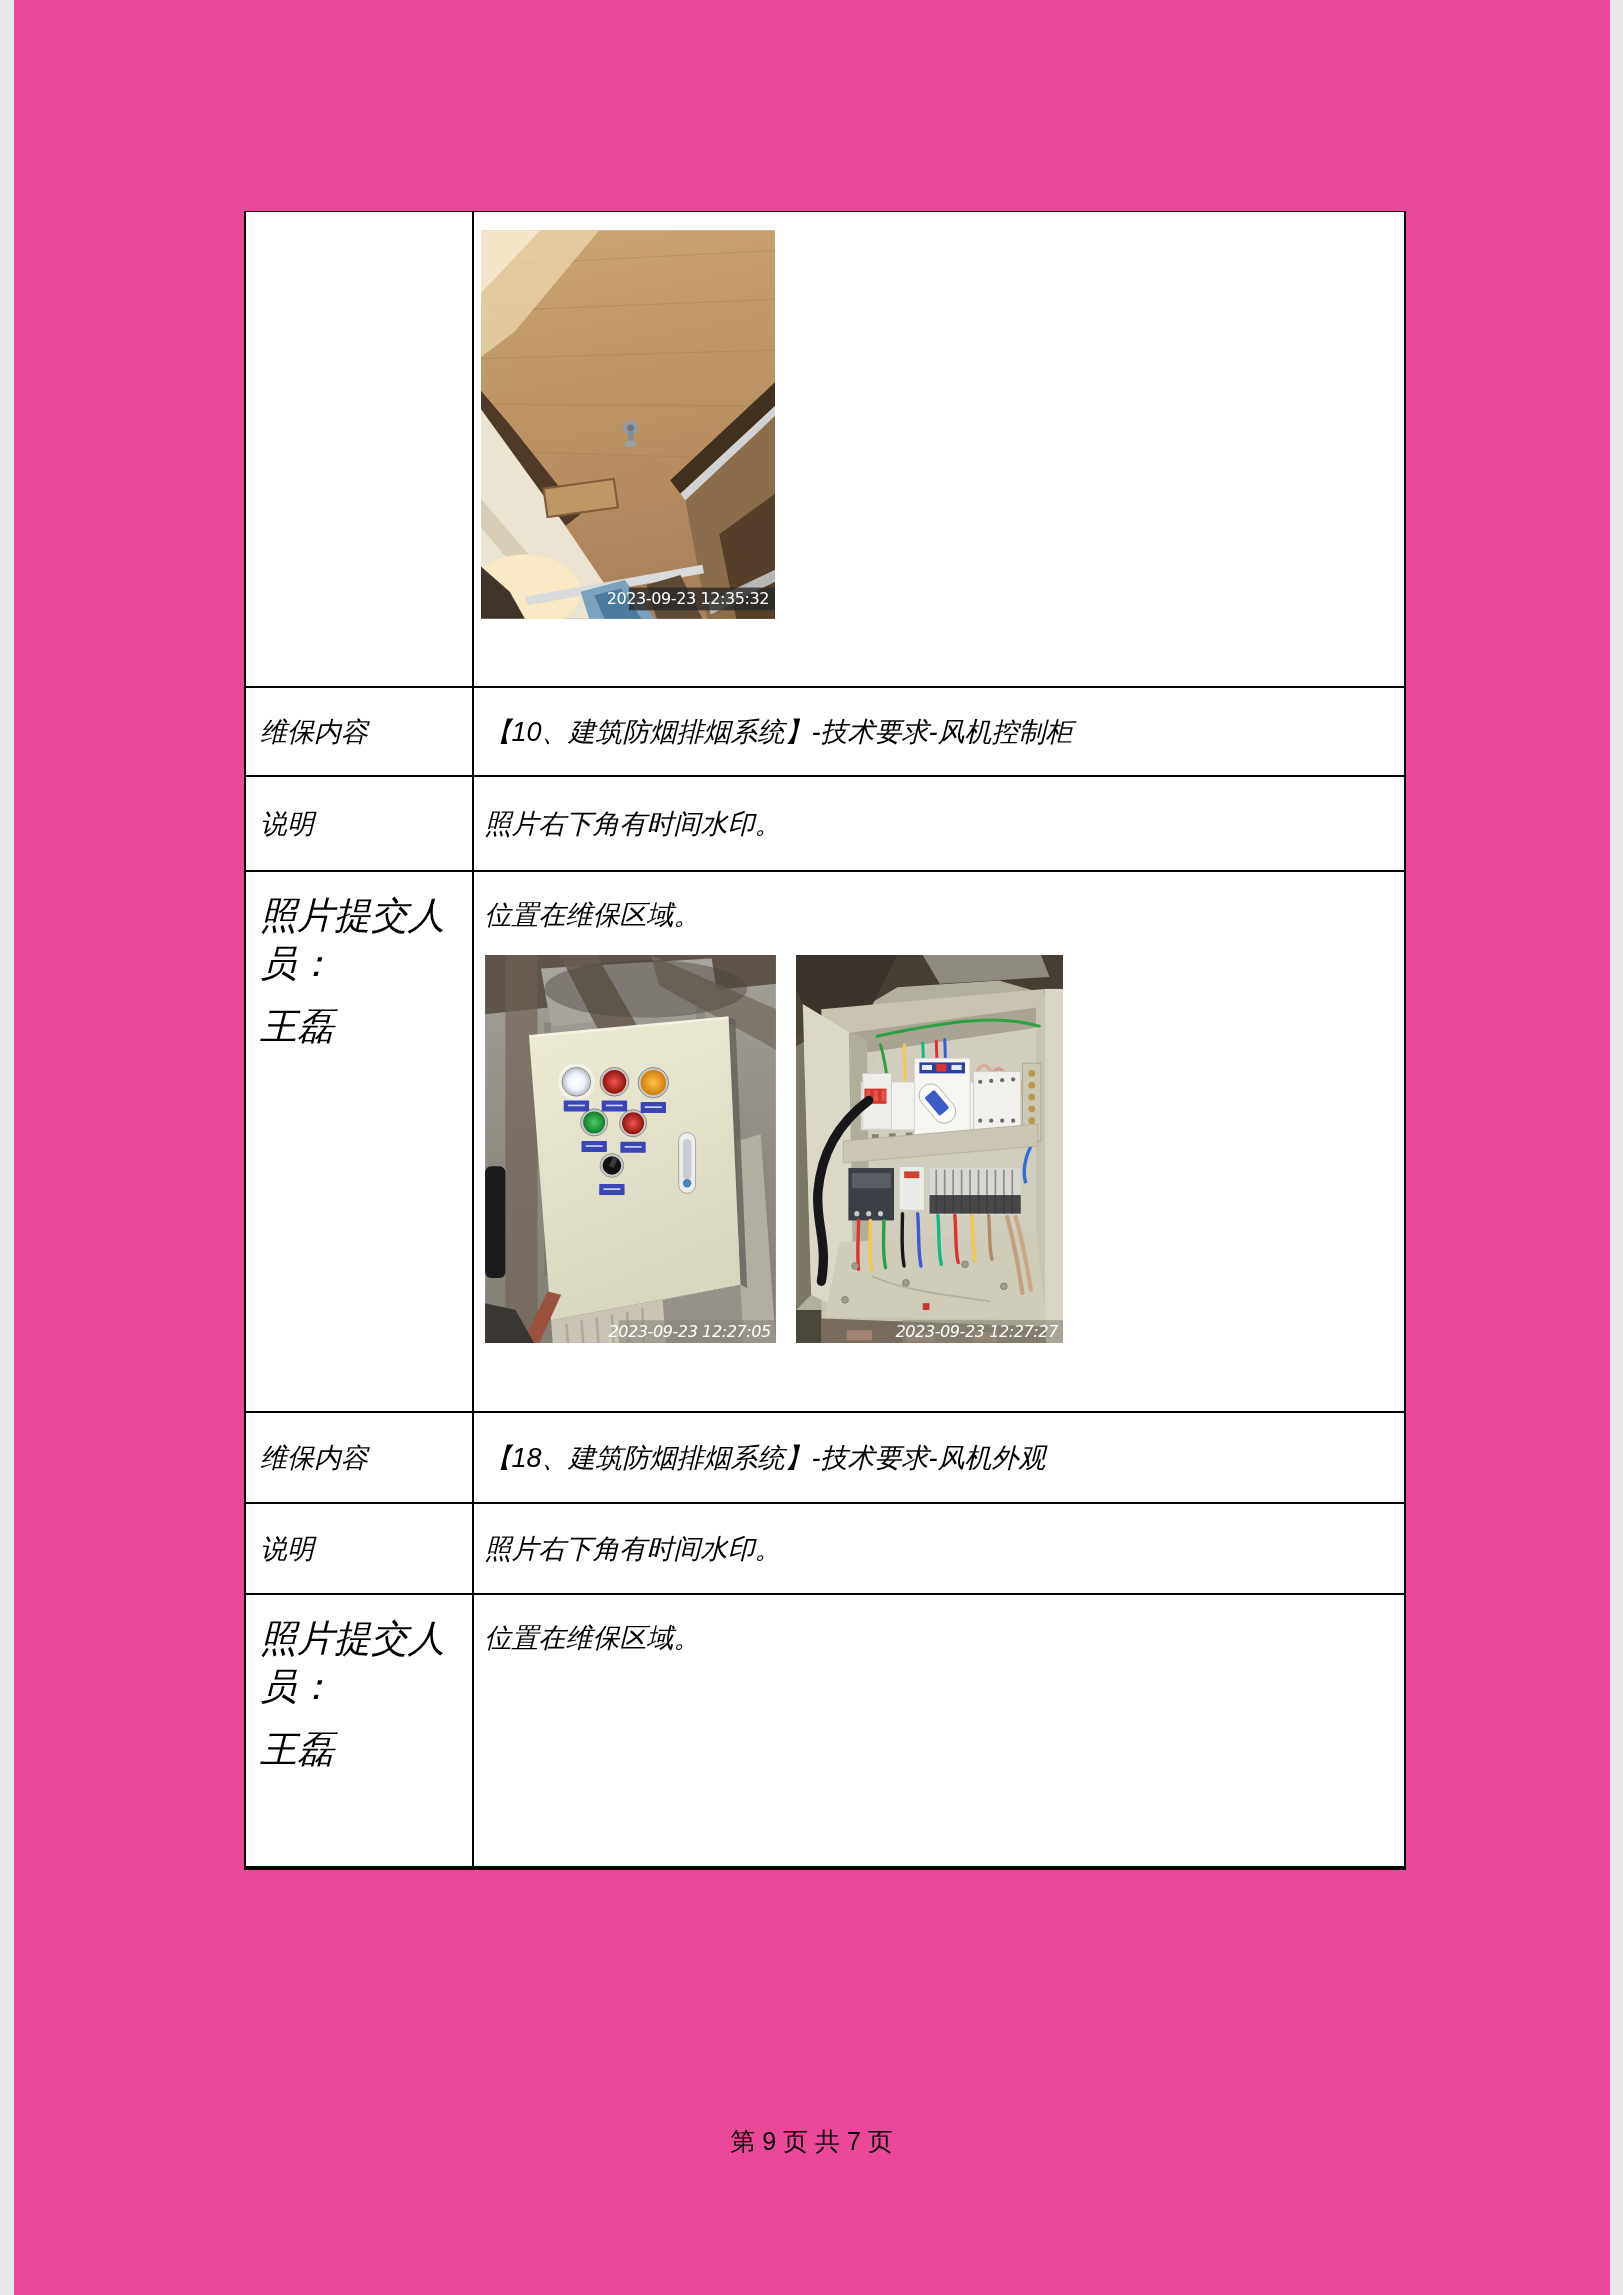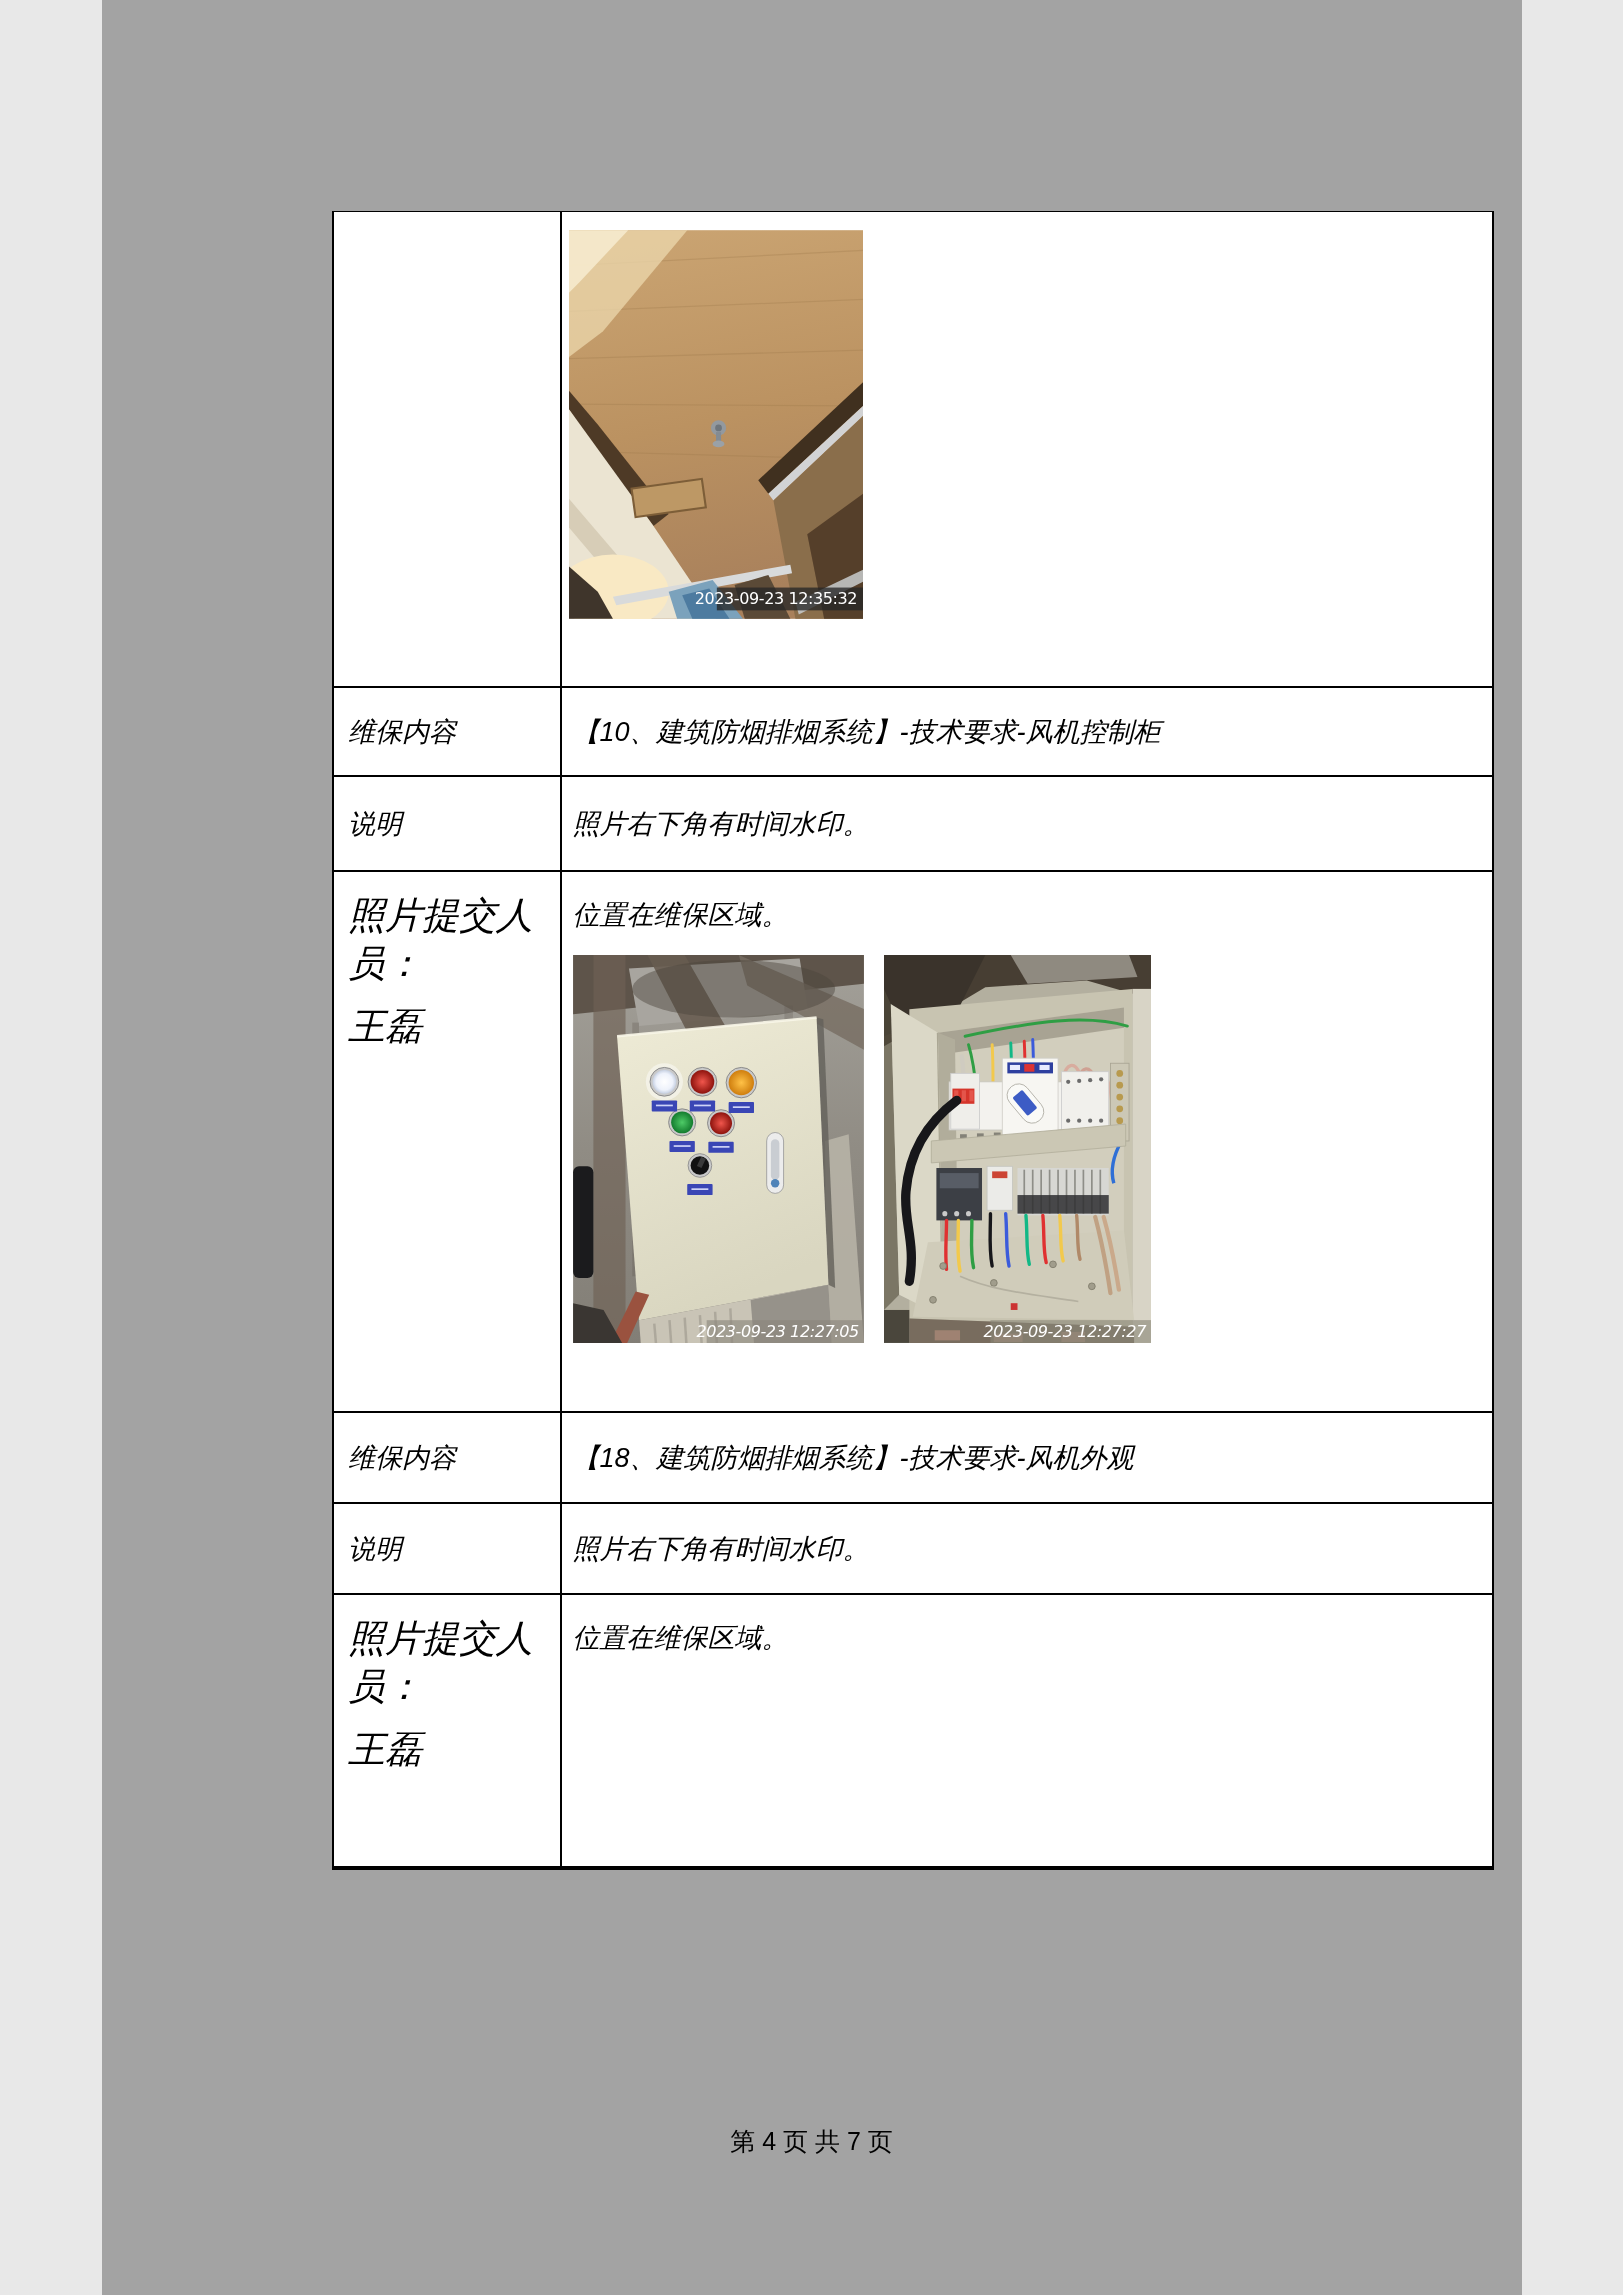--- a/index.html
+++ b/index.html
@@ -1,17 +1,17 @@
 <!DOCTYPE html>
 <html style="font-size:13.5px"><head>
 <meta charset="utf-8">
 <style>
   html,body{margin:0;padding:0;background:#e8e8e8;}
   .page{
-    position:relative;width:1420px;height:2295px;background:#a3a3a3;
+    position:relative;width:1596px;height:2295px;background:#ec4899;
     font-family:"Liberation Sans","DejaVu Sans",sans-serif;color:#000;
     margin:0 auto;overflow:hidden;
   }
   .tbl{
     position:absolute;left:230px;top:211px;width:1162px;height:1659px;
     box-sizing:border-box;border:2.5px solid #000;border-top-width:1.7px;border-bottom-width:4.2px;
     display:grid;grid-template-columns:228px 1fr;
     grid-template-rows:474px 89px 95px 541px 91px 91px 1fr;
     background:#fff;
   }
@@ -377,15 +377,15 @@
       <div>照片提交人</div>
       <div>员：</div>
       <div class="sub-name">王磊</div>
     </div>
     <div class="cell bt loc-cell">
       <div>位置在维保区域。</div>
     </div>
 
   </div>
 
-  <div class="footer">第 4 页 共 7 页</div>
+  <div class="footer">第 9 页 共 7 页</div>
 </div>
 
 
 </body></html>

